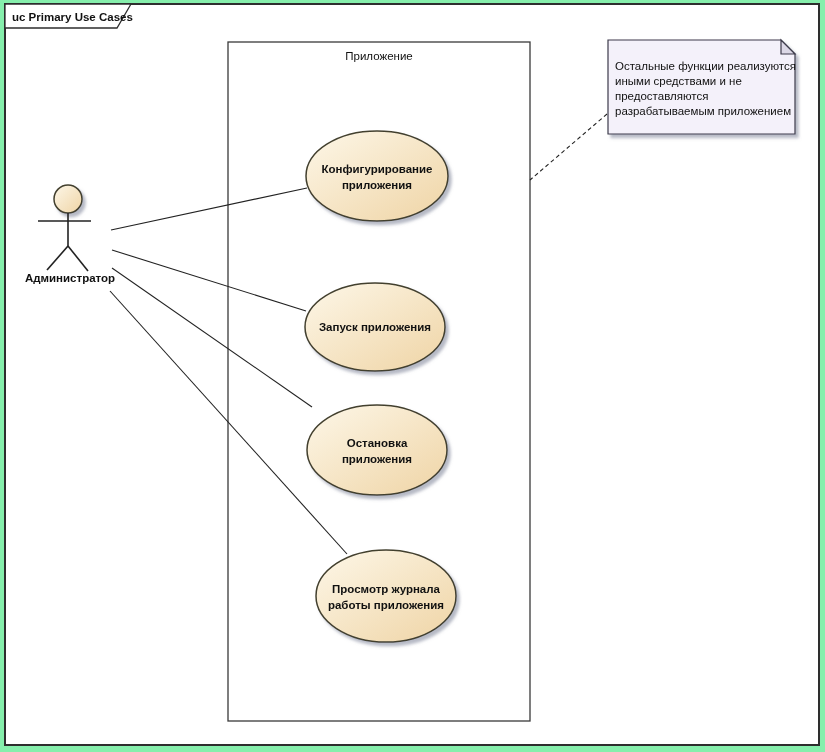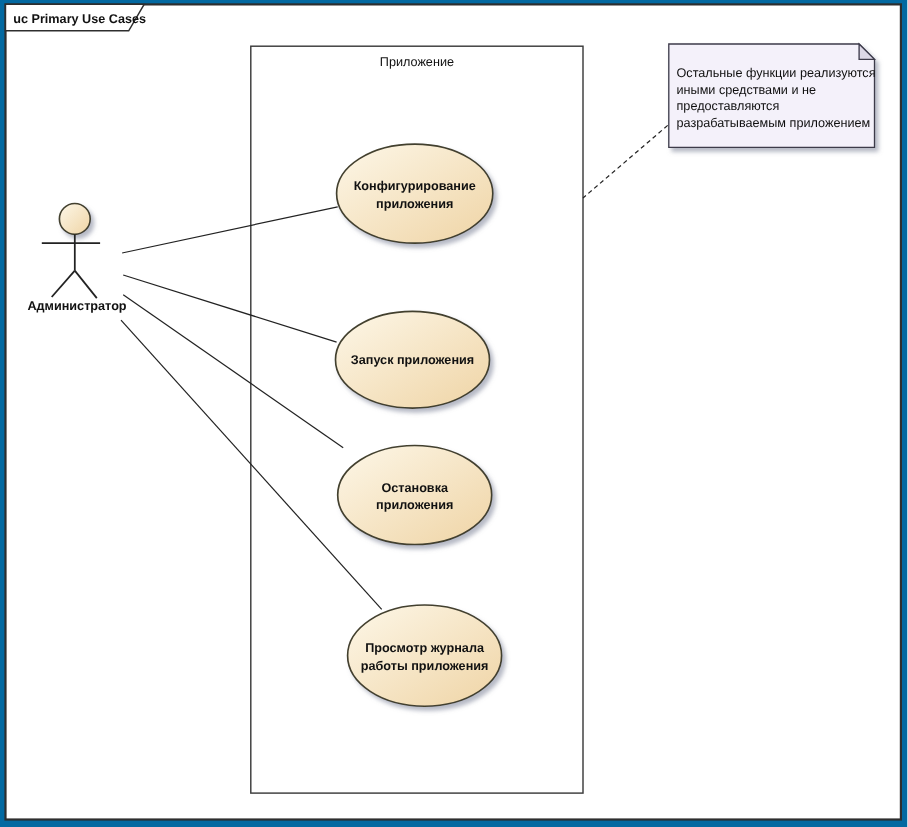--- a/index.html
+++ b/index.html
@@ -5,21 +5,21 @@
   html, body {
     margin: 0;
     padding: 0;
     background: #ffffff;
     font-family: "Liberation Sans", sans-serif;
   }
   .stage {
     position: relative;
     width: 825px;
     height: 752px;
-    background: #0369a1;
+    background: #86efac;
   }
   svg text {
     font-family: "Liberation Sans", sans-serif;
     fill: #111111;
   }
   .frame-rect { fill: #ffffff; stroke: #2e2e2e; stroke-width: 2; }
   .frame-tab  { fill: #ffffff; stroke: #2e2e2e; stroke-width: 1.3; }
   .frame-tab-label { font-size: 11.5px; font-weight: bold; }
   .boundary-rect { fill: #ffffff; stroke: #3a3a3a; stroke-width: 1.3; }
   .boundary-label { font-size: 11.5px; text-anchor: middle; }

